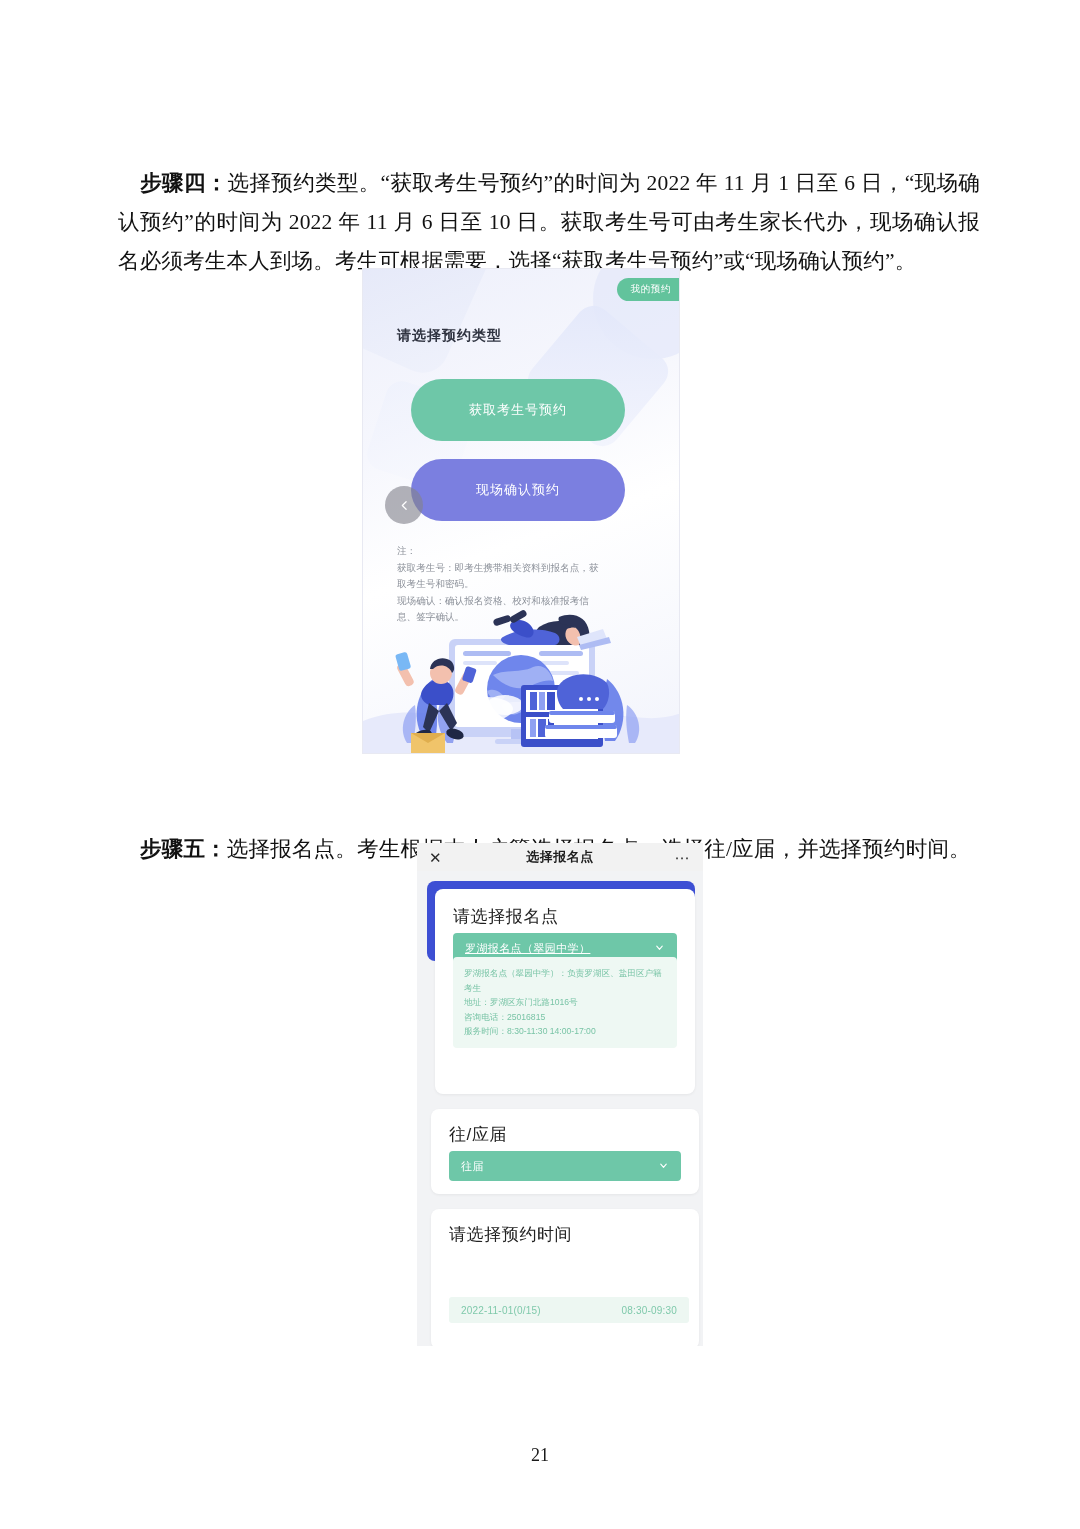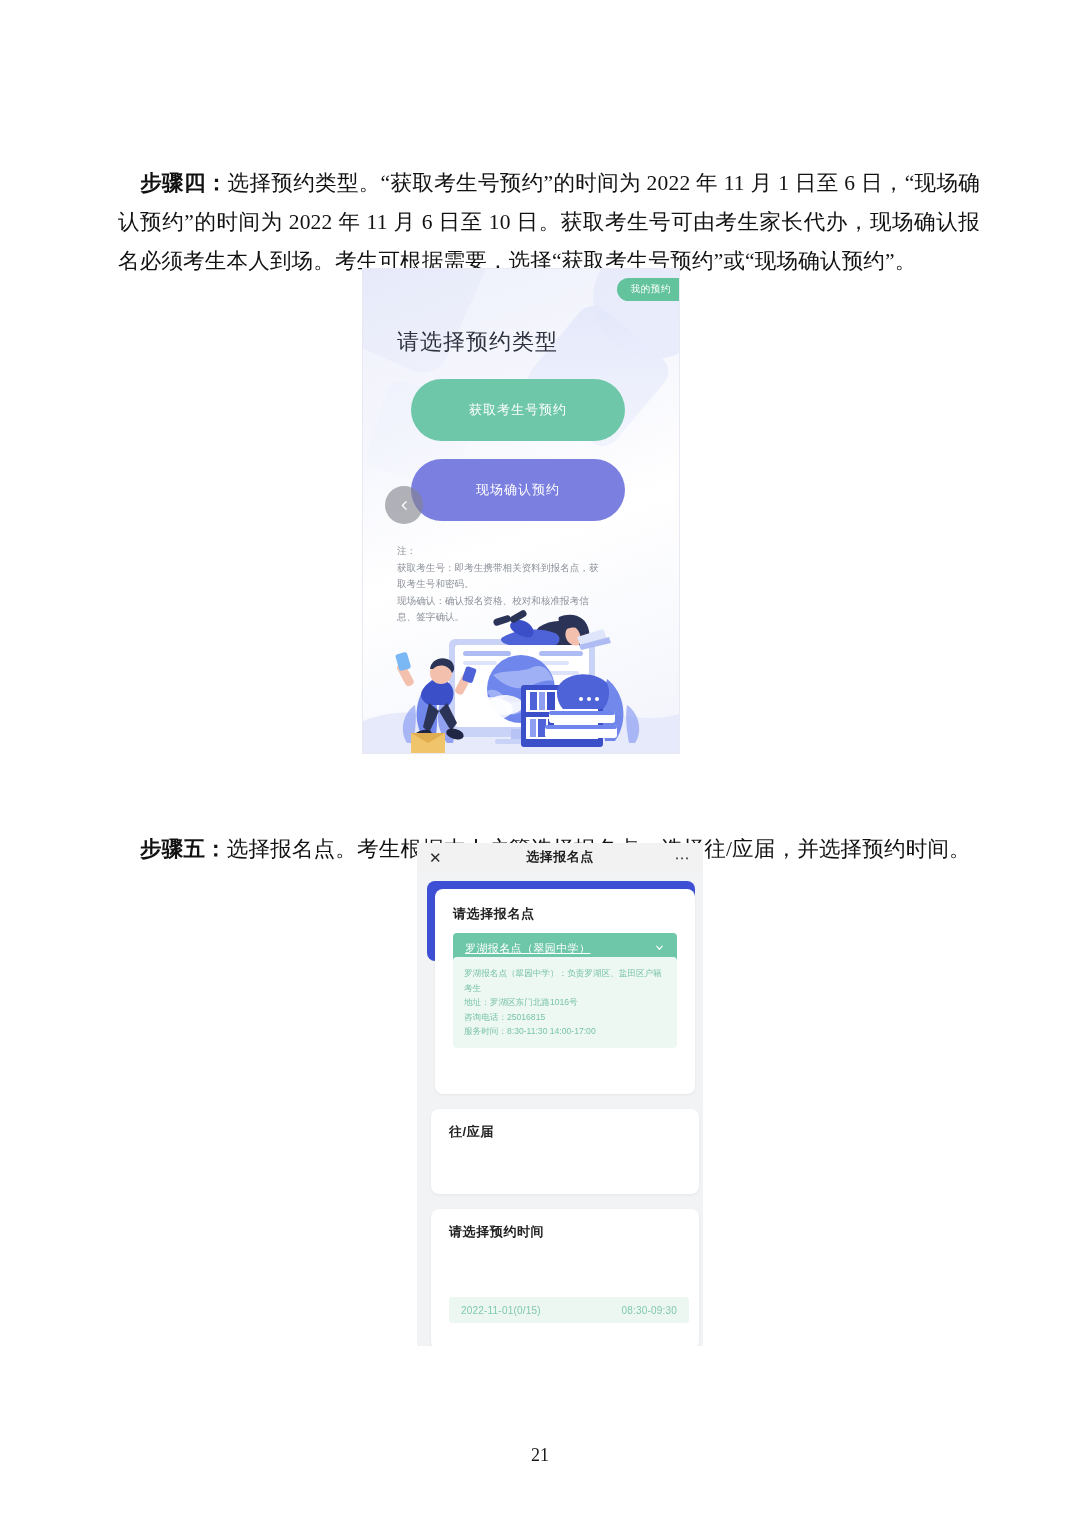--- a/index.html
+++ b/index.html
@@ -82,21 +82,21 @@
     font-family: "Liberation Sans", sans-serif;
     font-size: 9.5px; letter-spacing: .6px;
     padding: 5px 16px 5px 14px;
     border-radius: 12px 0 0 12px;
     z-index: 4;
   }
 
   .s1-title {
     position: absolute; left: 34px; top: 58px;
     font-family: "Liberation Sans", sans-serif;
-    font-weight: normal; font-size: 22px; color: #2f3340;
+    font-weight: bold; font-size: 14px; color: #2f3340;
     letter-spacing: 1px; z-index: 3;
   }
 
   .s1-btn {
     position: absolute; left: 48px; width: 214px; height: 62px;
     border-radius: 31px;
     display: flex; align-items: center; justify-content: center;
     font-family: "Liberation Sans", sans-serif;
     font-size: 13px; color: #ffffff; letter-spacing: 1px;
     z-index: 3;
@@ -168,21 +168,21 @@
   .s2-card {
     position: absolute; background: #ffffff; border-radius: 8px;
     box-shadow: 0 1px 3px rgba(0,0,0,.06);
   }
   .card1 { left: 18px; top: 18px; width: 260px; height: 205px; }
   .card2 { left: 14px; top: 238px; width: 268px; height: 85px; }
   .card3 { left: 14px; top: 338px; width: 268px; height: 140px; }
 
   .s2-heading {
     font-family: "Liberation Sans", sans-serif;
-    font-weight: bold; font-size: 13px; color: #222;
+    font-weight: normal; font-size: 17px; color: #222;
     letter-spacing: .6px;
   }
 
   .s2-select {
     background: #6ec7a8; border-radius: 4px;
     height: 30px; display: flex; align-items: center;
     padding: 0 12px; box-sizing: border-box;
     color: #ffffff; font-family: "Liberation Sans", sans-serif;
     font-size: 11px; letter-spacing: .4px;
   }
@@ -352,20 +352,28 @@
           <div>罗湖报名点（翠园中学）：负责罗湖区、盐田区户籍</div>
           <div>考生</div>
           <div>地址：罗湖区东门北路1016号</div>
           <div>咨询电话：25016815</div>
           <div>服务时间：8:30-11:30 14:00-17:00</div>
         </div>
       </div>
 
       <div class="s2-card card2">
         <div class="s2-heading" style="position:absolute;left:18px;top:14px;">往/应届</div>
+        <div class="s2-select" style="position:absolute;left:18px;top:42px;width:232px;">
+          <span>往届</span>
+          <span class="chev">
+            <svg width="11" height="11" viewBox="0 0 24 24" fill="none" stroke="#ffffff" stroke-width="2.4" stroke-linecap="round" stroke-linejoin="round">
+                <polyline points="6 9 12 16 18 9"></polyline>
+              </svg>
+          </span>
+        </div>
       </div>
 
       <div class="s2-card card3">
         <div class="s2-heading" style="position:absolute;left:18px;top:14px;">请选择预约时间</div>
         <div class="s2-slot" style="position:absolute;left:18px;top:88px;width:240px;">
           <span>2022-11-01(0/15)</span>
           <span class="slot-time">08:30-09:30</span>
         </div>
       </div>
 

